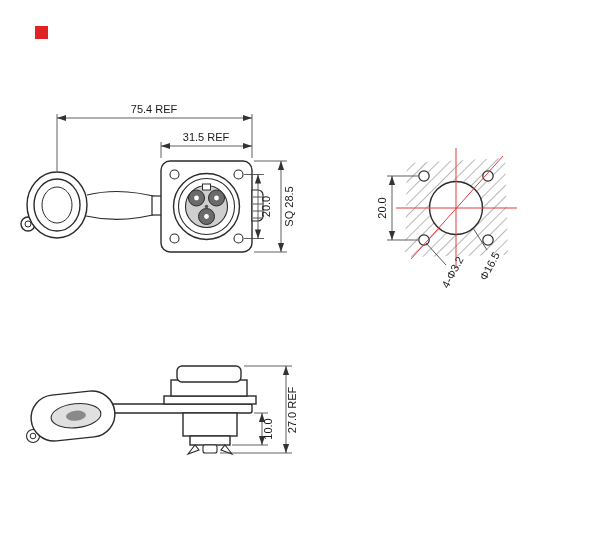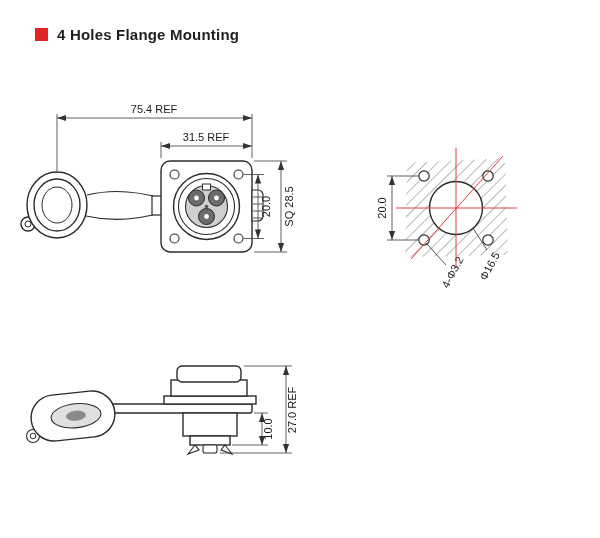--- a/index.html
+++ b/index.html
@@ -11,21 +11,20 @@
   svg{position:absolute;left:0;top:0;}
   svg text{font-family:"Liberation Sans",sans-serif;font-size:11px;fill:#1a1a1a;}
 </style>
 </head>
 <body>
 
 <div id="page">
 
   <div id="header">
     <span id="bullet"></span>
-    <span id="title">4 Holes Flange Mounting</span>
   </div>
 
   <svg width="600" height="538" viewBox="0 0 600 538">
     <defs>
       <marker id="aS" markerUnits="userSpaceOnUse" markerWidth="10" markerHeight="8" refX="0.5" refY="4" orient="auto">
         <path d="M9.5,0.9 L0.5,4 L9.5,7.1 Z" fill="#333" stroke="none"></path>
       </marker>
       <marker id="aE" markerUnits="userSpaceOnUse" markerWidth="10" markerHeight="8" refX="9.5" refY="4" orient="auto">
         <path d="M0.5,0.9 L9.5,4 L0.5,7.1 Z" fill="#333" stroke="none"></path>
       </marker>

